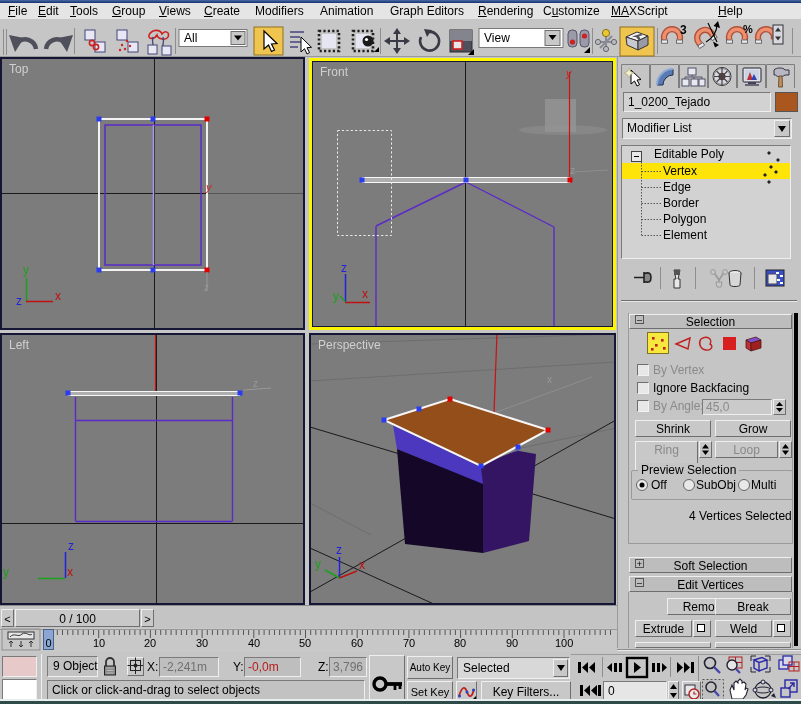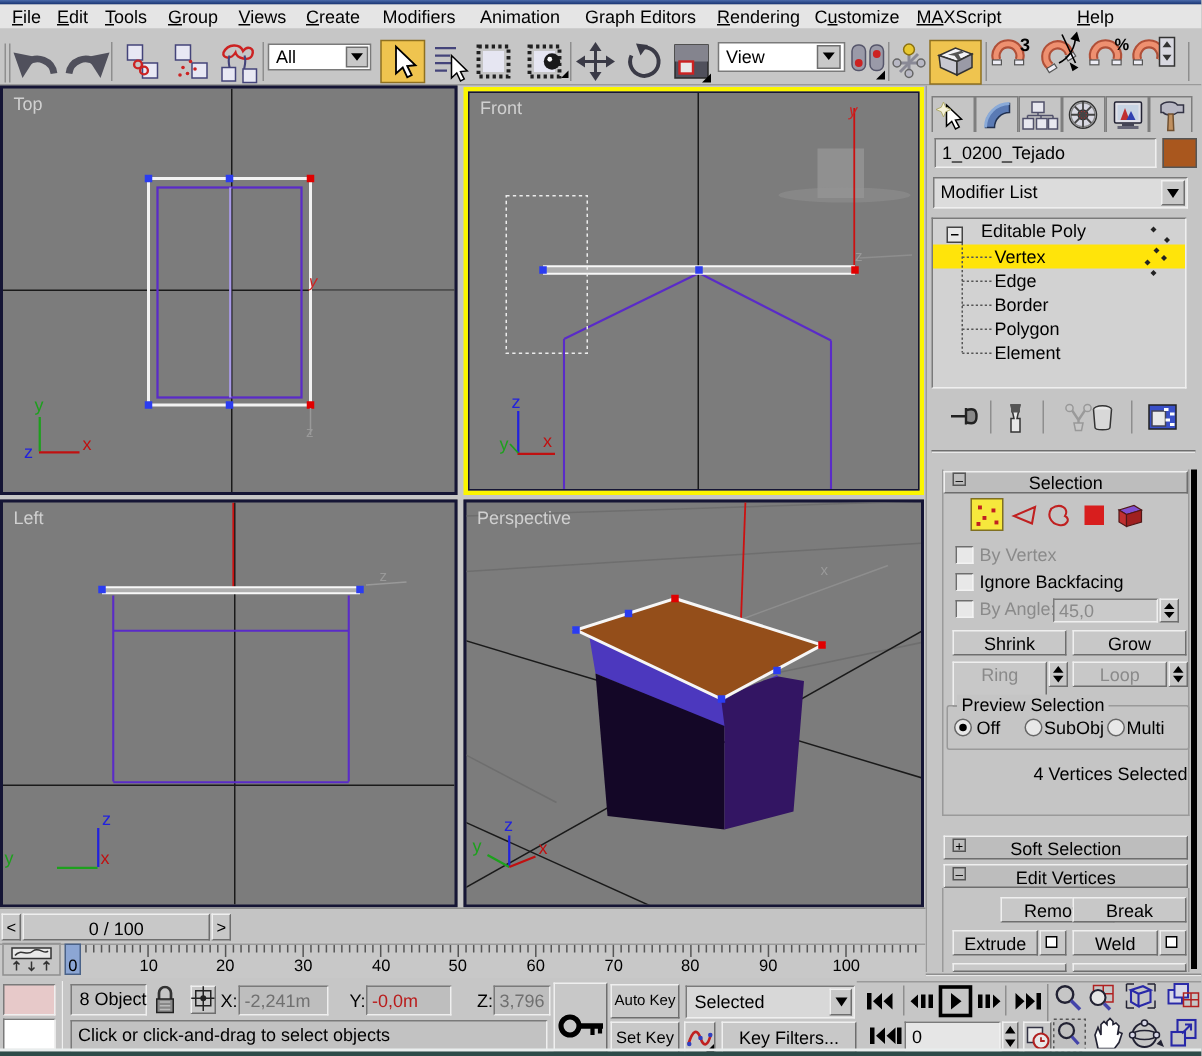--- a/index.html
+++ b/index.html
@@ -664,21 +664,21 @@
       <text x="555" y="19">100</text>
     </g>
   </svg>
 </div>
 
 <div id="statusbar" class="abs" style="left:0;top:652px;width:801px;height:48px;background:#C6C6C6;">
   <div class="sunk" style="left:2px;top:4px;width:35px;height:21px;background:#E7C9C9;"></div>
   <div class="sunk" style="left:2px;top:27px;width:35px;height:21px;background:#FFFFFF;"></div>
   <div class="abs" style="left:41px;top:2px;width:1px;height:46px;background:#8E8E8E;border-right:1px solid #EFEFEF;"></div>
   <div class="sunk" style="left:47px;top:4px;width:51px;height:21px;"></div>
-  <div class="lbl" style="left:53px;top:7px;">8 Object</div>
+  <div class="lbl" style="left:53px;top:7px;">9 Object</div>
   <svg width="16" height="20" style="position:absolute;left:102px;top:5px;">
     <path d="M 4 9 L 4 5 A 4 4 0 0 1 12 5 L 12 9" fill="none" stroke="#333" stroke-width="1.8"></path>
     <rect x="2.5" y="9" width="11" height="9" fill="#888" stroke="#222"></rect>
     <line x1="4.5" y1="11" x2="11.5" y2="11" stroke="#BBB"></line>
       <line x1="4.5" y1="13.5" x2="11.5" y2="13.5" stroke="#BBB"></line>
       <line x1="4.5" y1="16" x2="11.5" y2="16" stroke="#BBB"></line>
   </svg>
   <div class="btn" style="left:127px;top:5px;width:17px;height:19px;"></div>
   <svg width="17" height="19" style="position:absolute;left:127px;top:5px;">
     <rect x="3.5" y="3.5" width="10" height="10" fill="none" stroke="#222"></rect>

